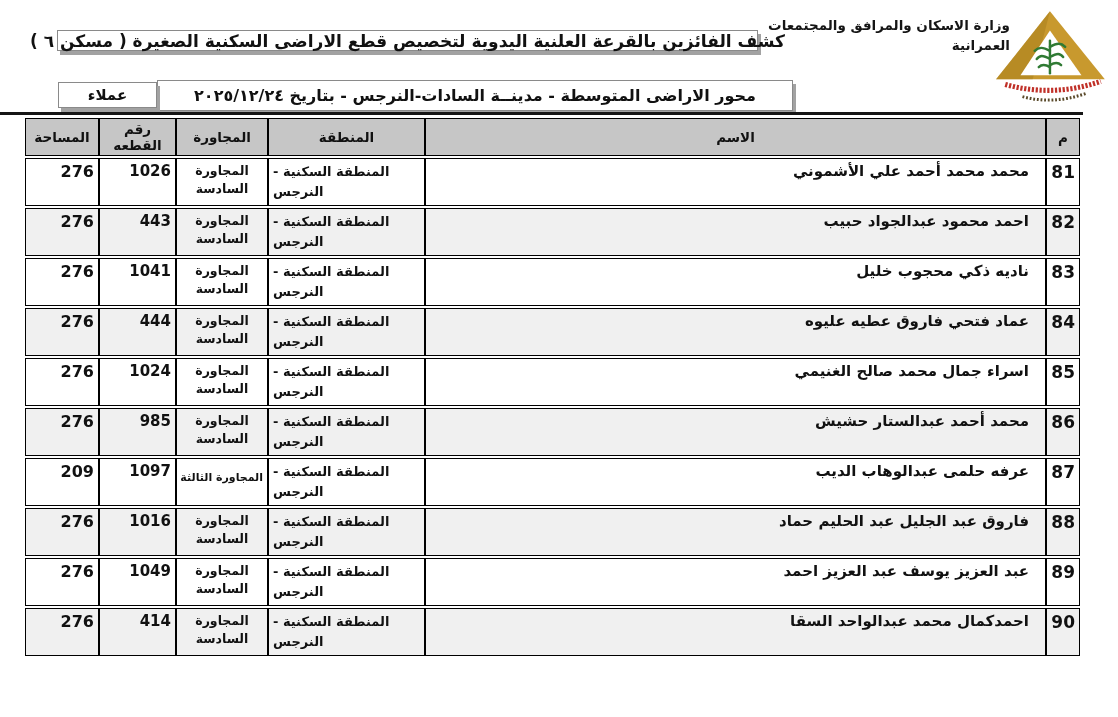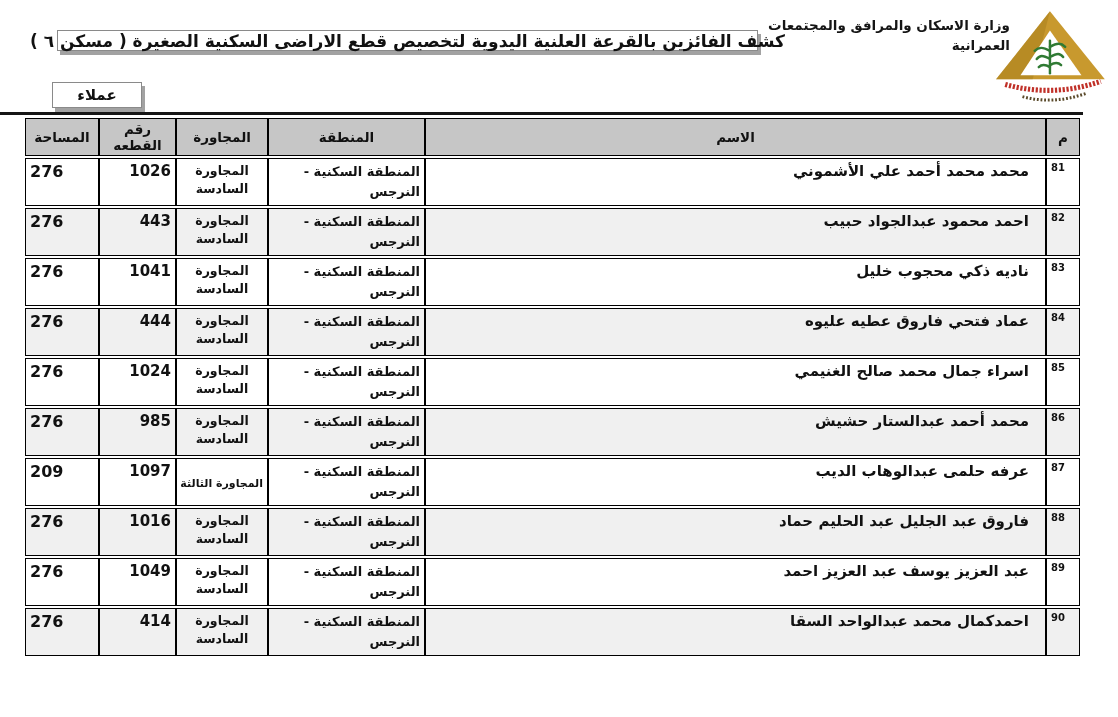--- a/index.html
+++ b/index.html
@@ -43,21 +43,21 @@
     border: 1px solid #8a8a8a;
     box-shadow: 3px 4px 0 #a2a2a2;
     display: flex;
     align-items: center;
     justify-content: center;
     font-weight: bold;
     white-space: nowrap;
   }
   .title-main  { left: 57px;  top: 30px; width: 701px; height: 21px; font-size: 17px; }
   .title-sub   { left: 157px; top: 80px; width: 636px; height: 31px; font-size: 16px; }
-  .clients-box { left: 52px;  top: 82px; width: 90px;  height: 26px; font-size: 15px; }
+  .clients-box { left: 58px;  top: 82px; width: 99px;  height: 26px; font-size: 15px; }
 
   .separator-line {
     position: absolute;
     left: 0;
     top: 112px;
     width: 1083px;
     height: 3px;
     background: #161616;
   }
 
@@ -82,27 +82,27 @@
     text-align: center;
   }
   td {
     vertical-align: top;
     padding: 3px 4px;
     height: 46px;
     font-weight: bold;
     background: var(--row-odd-bg, #ffffff);
   }
   tr.even td { background: var(--row-even-bg, #f0f0f0); }
-  td.serial  { text-align: left; font-size: 10px; margin-top: 40px; }
+  td.serial  { text-align: right; font-size: 17px; margin-top: 40px; }
   td.name    { text-align: right;  font-size: 15px; padding-right: 16px; }
-  td.zone    { text-align: right; font-size: 13px;   line-height: 20px; white-space: pre-line; }
+  td.zone    { text-align: left; font-size: 13px;   line-height: 20px; white-space: pre-line; }
   td.district{ text-align: center; font-size: 12.5px; line-height: 18px; white-space: pre-line; }
-  td.district.one-line { font-size: 11px; white-space: nowrap; padding-top: 16px; }
+  td.district.one-line { font-size: 11px; white-space: nowrap; padding-top: 10px; }
   td.plot    { text-align: right; font-size: 15px; margin-top: 41px; }
-  td.area    { text-align: left; font-size: 16px; }
+  td.area    { text-align: right; font-size: 16px; }
 </style>
 </head>
 <body>
 
 <div class="page">
 
   <div class="ministry">
     <div>وزارة الاسكان والمرافق والمجتمعات العمرانية</div>
   </div>
 
@@ -120,20 +120,23 @@
       <path d="M57,58 C62,55 65,55 68,58"></path>
     </g>
     <path d="M13,77 Q60,90 107,74" fill="none" stroke-width="5" stroke-dasharray="2.2 1.6" stroke="#c03028"></path>
     <path d="M30,89 Q60,97 92,86" fill="none" stroke-width="3" stroke-dasharray="1.8 1.8" stroke="#5a4a2a"></path>
   </svg>
 
   <div class="title-box title-main">
     <span>كشف الفائزين بالقرعة العلنية اليدوية لتخصيص قطع الاراضى السكنية الصغيرة ( مسكن ٦ )</span>
   </div>
 
+  <div class="title-box title-sub">
+    <span>محور الاراضى المتوسطة - مدينــة السادات-النرجس  - بتاريخ ٢٠٢٥/١٢/٢٤</span>
+  </div>
   <div class="title-box clients-box">
     <span>عملاء</span>
   </div>
 
   <div class="separator-line"></div>
 
   <table class="winners">
     <colgroup>
       <col style="width:34px">
         <col style="width:621px">

